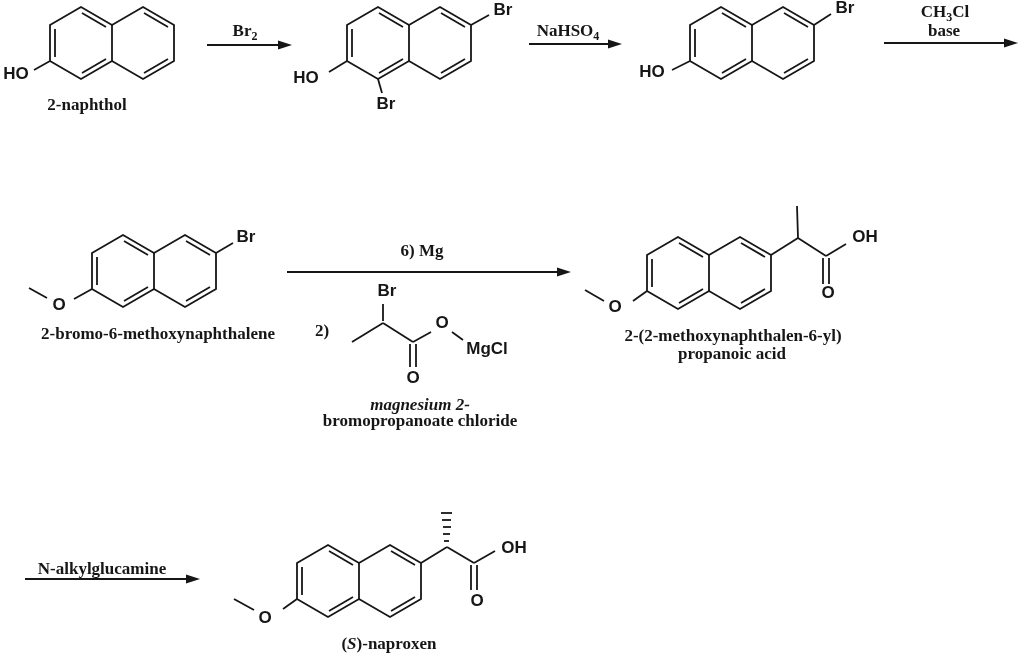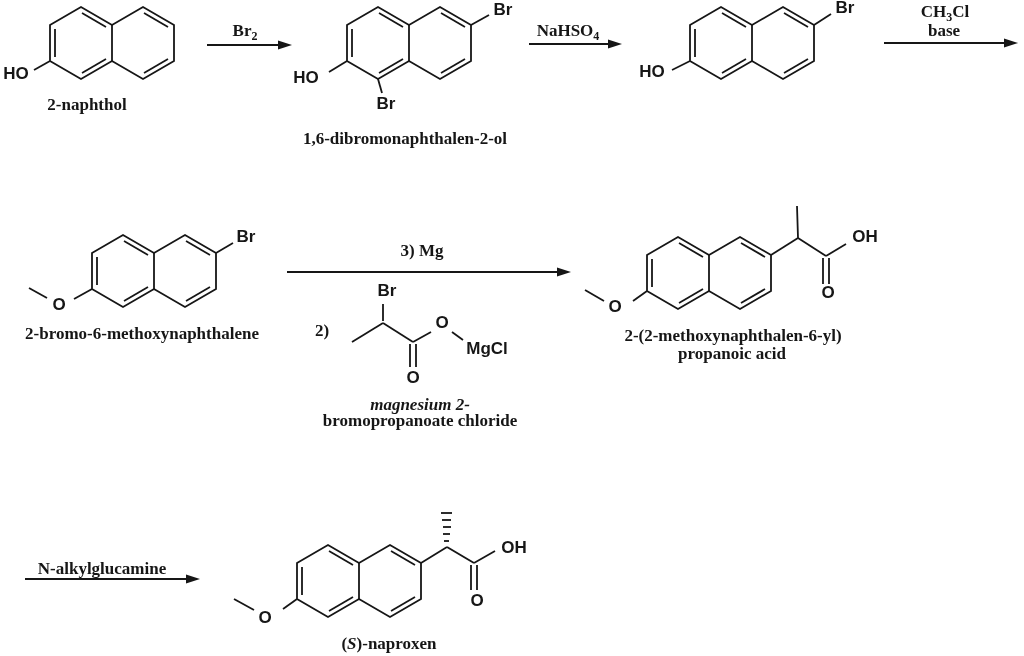--- a/index.html
+++ b/index.html
@@ -128,35 +128,34 @@
   </svg>
 
   <span class="lbl atom" style="left:16px; top:74px;">HO</span>
   <span class="lbl cname" style="left:87px; top:105px;">2-naphthol</span>
 
   <span class="lbl reag" style="left:245px; top:31px;"><span>Br</span><sub>2</sub><span></span></span>
 
   <span class="lbl atom" style="left:306px; top:78px;">HO</span>
   <span class="lbl atom" style="left:386px; top:104px;">Br</span>
   <span class="lbl atom" style="left:503px; top:10px;">Br</span>
-  <span class="lbl cname" style="left:405px; top:139px;">1,6-dibromonaphthalen-2-ol</span>
 
   <span class="lbl reag" style="left:568px; top:31px;"><span>NaHSO</span><sub>4</sub><span></span></span>
 
   <span class="lbl atom" style="left:652px; top:72px;">HO</span>
   <span class="lbl atom" style="left:845px; top:8px;">Br</span>
 
   <span class="lbl reag" style="left:945px; top:12px;text-align:center;"><span>CH</span><sub>3</sub><span>Cl</span></span>
   <span class="lbl reag" style="left:944px; top:31px;">base</span>
 
   <span class="lbl atom" style="left:59px; top:305px;">O</span>
   <span class="lbl atom" style="left:246px; top:237px;">Br</span>
-  <span class="lbl cname" style="left:142px; top:334px;">2-bromo-6-methoxynaphthalene</span>
+  <span class="lbl cname" style="left:158px; top:334px;">2-bromo-6-methoxynaphthalene</span>
 
-  <span class="lbl reag" style="left:422px; top:251px;">3) Mg</span>
+  <span class="lbl reag" style="left:422px; top:251px;">6) Mg</span>
   <span class="lbl reag" style="left:322px; top:331px;">2)</span>
 
   <span class="lbl atom" style="left:387px; top:291px;">Br</span>
   <span class="lbl atom" style="left:442px; top:323px;">O</span>
   <span class="lbl atom" style="left:487px; top:349px;">MgCl</span>
   <span class="lbl atom" style="left:413px; top:378px;">O</span>
   <span class="lbl cname" style="left:420px; top:405px;font-style:italic;">magnesium 2-</span>
   <span class="lbl cname" style="left:420px; top:421px;">bromopropanoate chloride</span>
 
   <span class="lbl atom" style="left:615px; top:307px;">O</span>

